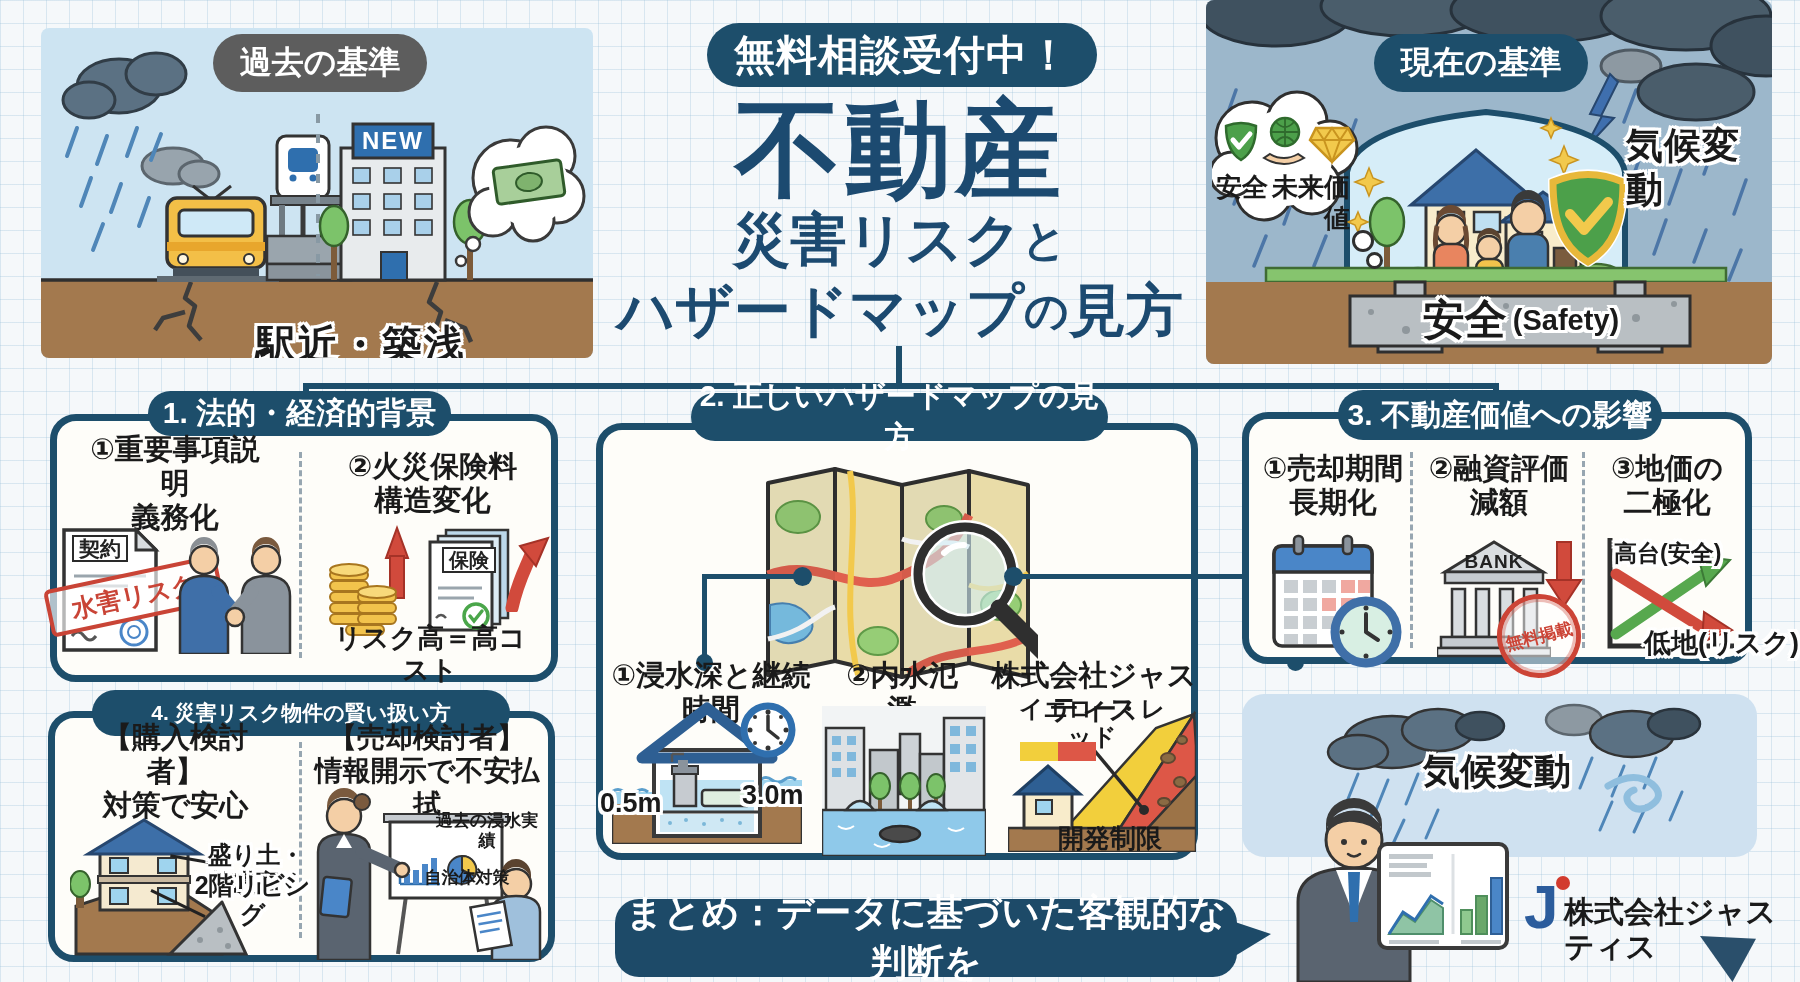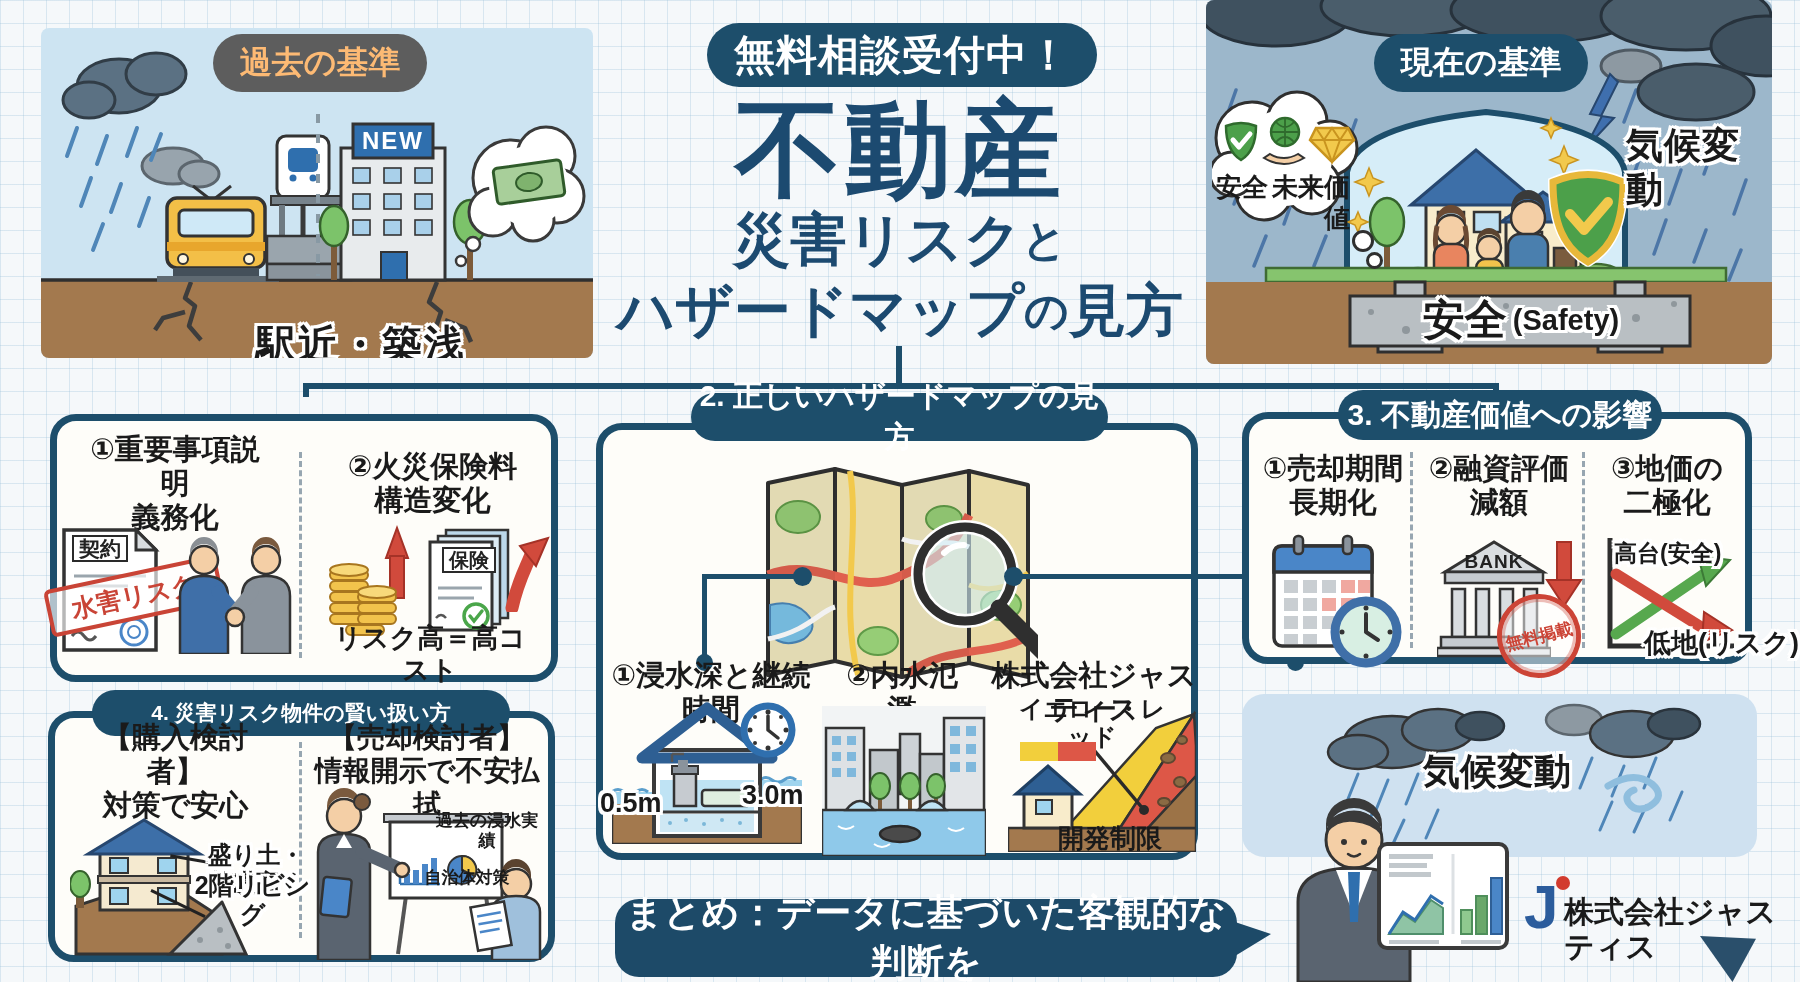--- a/index.html
+++ b/index.html
@@ -8,21 +8,21 @@
       linear-gradient(to right, rgba(150,190,215,.30) 1.5px, transparent 1.5px),
       linear-gradient(to bottom, rgba(150,190,215,.30) 1.5px, transparent 1.5px),
       #f5f8fa;
     background-size:23px 23px,23px 23px,auto;}
   .abs{position:absolute;}
   .ctr{display:flex;align-items:center;justify-content:center;text-align:center;}
   .bold{font-weight:bold;}
   .navy{color:#1c4a70;}
   .halo{text-shadow:-3px -3px 0 #fff,3px -3px 0 #fff,-3px 3px 0 #fff,3px 3px 0 #fff,0 -3px 0 #fff,0 3px 0 #fff,-3px 0 0 #fff,3px 0 0 #fff;}
   .pill{background:#1d4e6b;color:#fff;border-radius:40px;font-weight:bold;}
-  .pill-gray{background:#5d5d5d;color:#fdba74;border-radius:34px;font-weight:bold;}
+  .pill-gray{background:#5d5d5d;color:#ffffff;border-radius:34px;font-weight:bold;}
   .panel{background:#fefdf9;border:7px solid #1d4e6b;border-radius:26px;box-sizing:border-box;}
   .conn{background:#1d4e6b;}
   .dash-v{border-left:3px dashed #97a6b1;}
   .dot{background:#1d4e6b;border-radius:50%;}
   .lbl{font-weight:bold;color:#1a1a1a;line-height:1.18;}
   .scene{border-radius:8px;overflow:hidden;}
   .boxlab{border:2px solid #2a2a2a;background:#fff;font-weight:bold;color:#222;padding:0 5px;line-height:1.25;}
   svg{display:block;}
 </style>
 </head>
@@ -287,20 +287,23 @@
       <span style="font-size:44px;">の</span>
       <span style="font-size:57px;">見方</span>
     </div>
 
   <div class="abs conn" style="left:896px;top:346px;width:6px;height:40px;"></div>
   <div class="abs conn" style="left:303px;top:383px;width:1196px;height:6px;"></div>
   <div class="abs conn" style="left:303px;top:383px;width:6px;height:14px;"></div>
   <div class="abs conn" style="left:1493px;top:383px;width:6px;height:14px;"></div>
 
   <div class="abs panel" style="left:50px;top:414px;width:508px;height:268px;"></div>
+  <div class="abs ctr pill" style="left:148px;top:391px;width:303px;height:45px;font-size:30px;">
+    <span>1. 法的・経済的背景</span>
+    </div>
   <div class="abs ctr lbl" style="left:85px;top:450px;width:180px;height:66px;font-size:29px;flex-direction:column;">
     <span>①重要事項説明</span>
       <span>義務化</span>
     </div>
   <div class="abs ctr lbl" style="left:345px;top:450px;width:175px;height:66px;font-size:29px;flex-direction:column;">
     <span>②火災保険料</span>
       <span>構造変化</span>
     </div>
   <div class="abs dash-v" style="left:299px;top:452px;height:206px;"></div>
 

